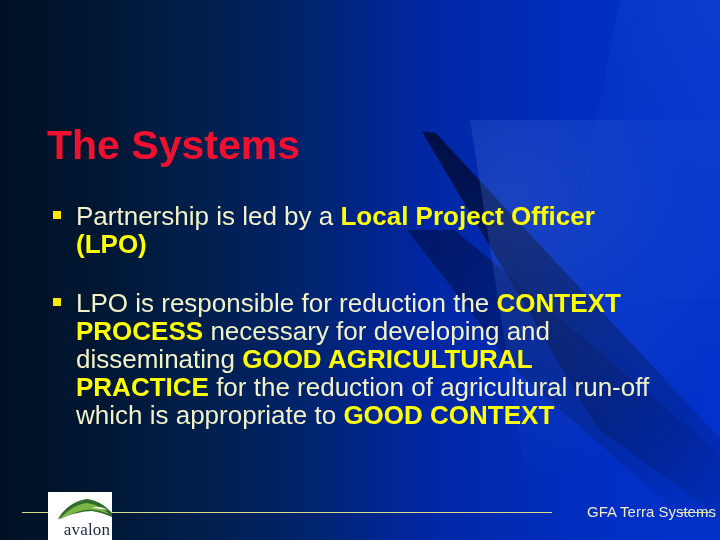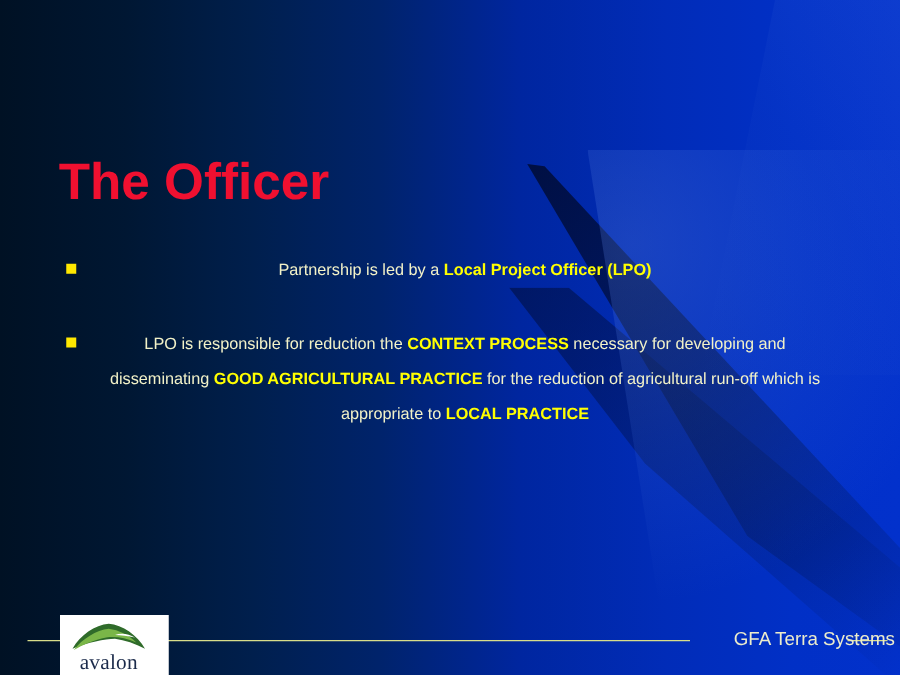--- a/index.html
+++ b/index.html
@@ -97,25 +97,24 @@
   #body {
     position: absolute;
     left: 48px;
     top: 202px;
     width: 620px;
   }
   .bullet-row {
     position: relative;
     display: block;
     color: #f2f2c8;
-    font-size: 13px;
+    font-size: 26px;
     line-height: 28px;
     text-indent: 0;
     padding-left: 28px;
-    text-align: center;
   }
   .bullet-row + .bullet-row {
     margin-top: 31px;
   }
   .bullet-mark {
     position: absolute;
     left: 5px;
     top: 9px;
     width: 8px;
     height: 8px;
@@ -156,53 +155,53 @@
     white-space: nowrap;
     background: transparent;
     margin-left: 31px;
   }
 
   
   #logo-box {
     position: absolute;
     left: 48px;
     top: 492px;
-    width: 87px;
+    width: 64px;
     height: 48px;
     background: #ffffff;
     overflow: hidden;
   }
   #logo-svg {
     position: absolute;
     left: 0;
     top: 0;
   }
 </style>
 </head>
 <body>
 
 <div id="slide">
 
   <div class="deco sliver-dark"></div>
   <div class="deco sliver-dark2"></div>
   <div class="deco swoosh-light"></div>
   <div class="deco swoosh-light2"></div>
 
-  <div id="title">The Officer</div>
+  <div id="title">The Systems</div>
 
   <div id="body">
 
     <div class="bullet-row">
       <span class="bullet-mark"></span>
       <span class="txt">Partnership is led by a </span><span class="b">Local Project Officer (LPO)</span>
     </div>
 
     <div class="bullet-row">
       <span class="bullet-mark"></span>
-      <span class="txt">LPO is responsible for reduction the </span><span class="b">CONTEXT PROCESS</span><span class="txt"> necessary for developing and disseminating </span><span class="b">GOOD AGRICULTURAL PRACTICE</span><span class="txt"> for the reduction of agricultural run-off  which is appropriate to </span><span class="b">LOCAL PRACTICE</span>
+      <span class="txt">LPO is responsible for reduction the </span><span class="b">CONTEXT PROCESS</span><span class="txt"> necessary for developing and disseminating </span><span class="b">GOOD AGRICULTURAL PRACTICE</span><span class="txt"> for the reduction of agricultural run-off  which is appropriate to </span><span class="b">GOOD CONTEXT</span>
     </div>
 
   </div>
 
   <div id="footer-line-left"></div>
   <div id="footer-line-right"></div>
   <div id="footer-text">GFA Terra Systems</div>
 
   <div id="logo-box">
     <svg id="logo-svg" width="78" height="48" viewBox="0 0 78 48">

